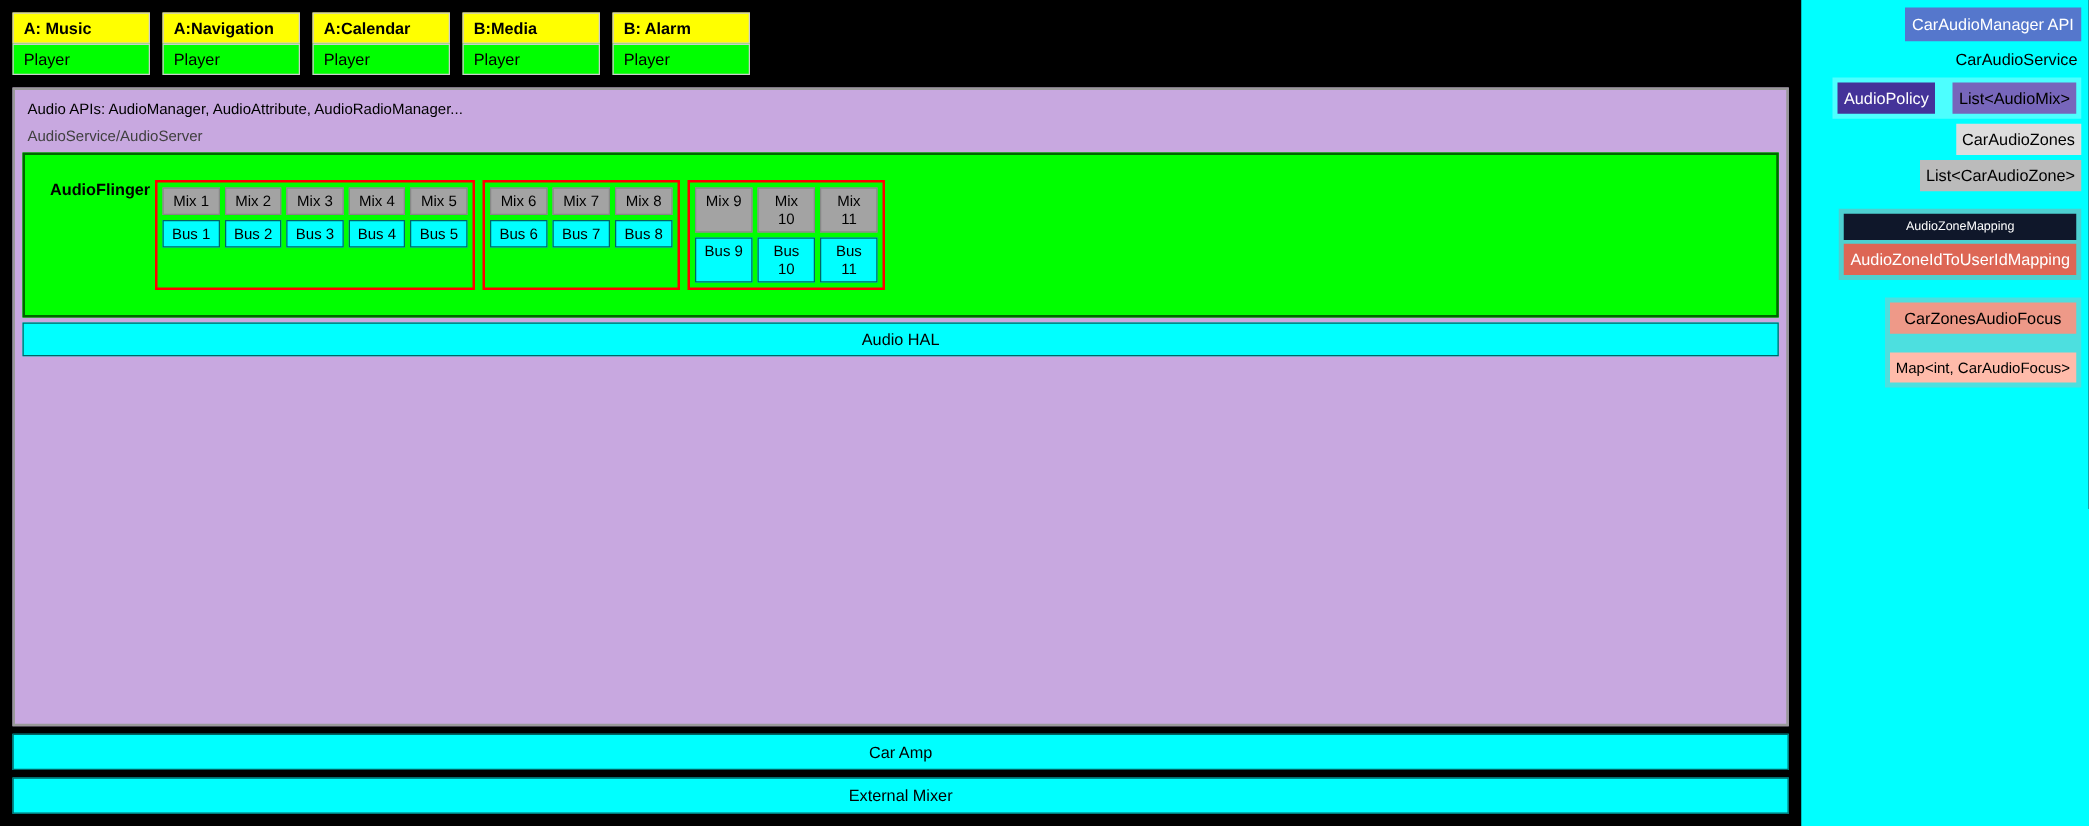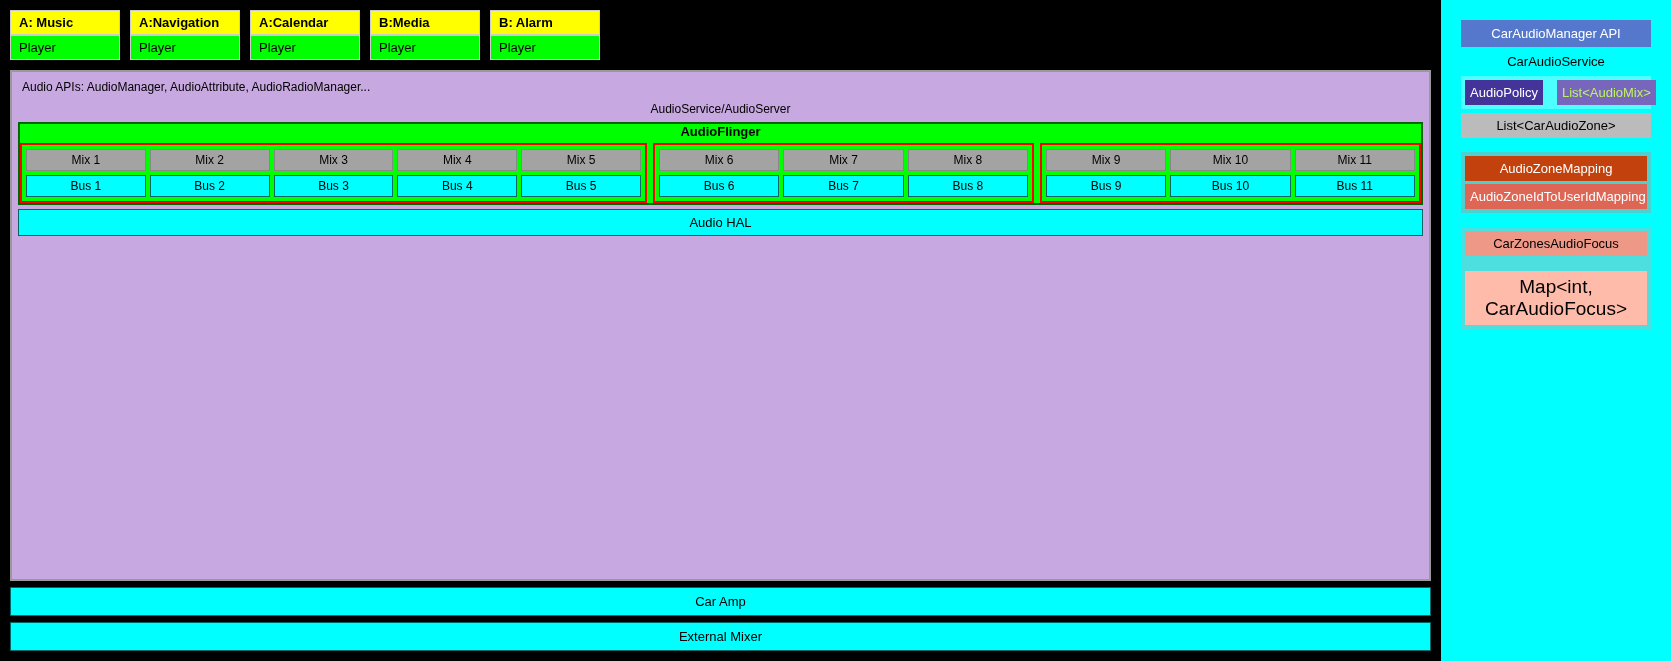--- a/index.html
+++ b/index.html
@@ -16,24 +16,25 @@
     #left-panel {
       flex: 1;
       padding: 10px;
       display: flex;
       flex-direction: column;
       gap: 6px;
     }
     #right-panel {
       width: 230px;
       background: cyan;
-      padding: 20px;
-      display: flex;
-      flex-direction: column;
-      gap: 4px;
+      padding: 6px;
+      display: flex;
+      flex-direction: column;
+      gap: 4px;
+      align-items: flex-end;
     }
 
     
     .app-row {
       display: flex;
       gap: 10px;
       margin-bottom: 4px;
     }
     .app-block {
       display: flex;
@@ -63,33 +64,32 @@
       display: flex;
       flex-direction: column;
       gap: 4px;
     }
     .arch-label-top {
       color: #000;
       font-size: 12px;
       padding: 2px 4px;
     }
     .arch-label-server {
-      color: #000000;
+      color: #404040;
       font-size: 12px;
       padding: 2px 4px;
-      text-align: center;
     }
 
     
     .audio-flinger-area {
       background: lime;
       border: 2px solid #006600;
-      padding: 0;
-      display: flex;
-      flex-direction: column;
+      padding: 20px;
+      display: flex;
+      flex-direction: row;
       gap: 4px;
     }
     .audio-flinger-label {
       text-align: center;
       font-weight: bold;
       font-size: 13px;
       color: #000;
     }
 
     
@@ -172,66 +172,66 @@
     }
     .rp-purple-dark {
       background: #443399;
       color: white;
       text-align: center;
       padding: 5px;
       font-size: 13px;
     }
     .rp-purple-mid {
       background: #7766bb;
-      color: #bef264;
+      color: #000000;
       text-align: center;
       padding: 5px;
       font-size: 13px;
     }
     .rp-gray-light {
       background: #dddddd;
       color: #000;
       text-align: center;
       padding: 5px;
       font-size: 13px;
     }
     .rp-gray-mid {
       background: #bbbbbb;
       color: #000;
       text-align: center;
       padding: 5px;
       font-size: 13px;
     }
     .rp-red-dark {
-      background: #c2410c;
+      background: #0f172a;
       color: white;
       text-align: center;
       padding: 5px;
-      font-size: 13px;
+      font-size: 10px;
     }
     .rp-red-mid {
       background: #dd6655;
       color: white;
       text-align: center;
       padding: 5px;
       font-size: 13px;
     }
     .rp-red-light {
       background: #ee9988;
       color: #000;
       text-align: center;
       padding: 5px;
       font-size: 13px;
     }
     .rp-salmon {
       background: #ffbbaa;
       color: #000;
       text-align: center;
       padding: 5px;
-      font-size: 19px;
+      font-size: 12px;
     }
     .rp-spacer { height: 6px; }
     .rp-inner-box {
       background: rgba(255,255,255,0.3);
       padding: 4px;
       display: flex;
       flex-direction: row;
       gap: 14px;
     }
     .rp-inner-box2 {
@@ -341,20 +341,21 @@
 
 <div id="right-panel">
   <div class="rp-blue-header">CarAudioManager API</div>
   <div class="rp-section-label">CarAudioService</div>
 
   <div class="rp-inner-box">
     <div class="rp-purple-dark">AudioPolicy</div>
     <div class="rp-purple-mid">List&lt;AudioMix&gt;</div>
   </div>
 
+  <div class="rp-gray-light">CarAudioZones</div>
   <div class="rp-gray-mid">List&lt;CarAudioZone&gt;</div>
 
   <div class="rp-spacer"></div>
 
   <div class="rp-inner-box2">
     <div class="rp-red-dark">AudioZoneMapping</div>
     <div class="rp-red-mid">AudioZoneIdToUserIdMapping</div>
   </div>
 
   <div class="rp-spacer"></div>

